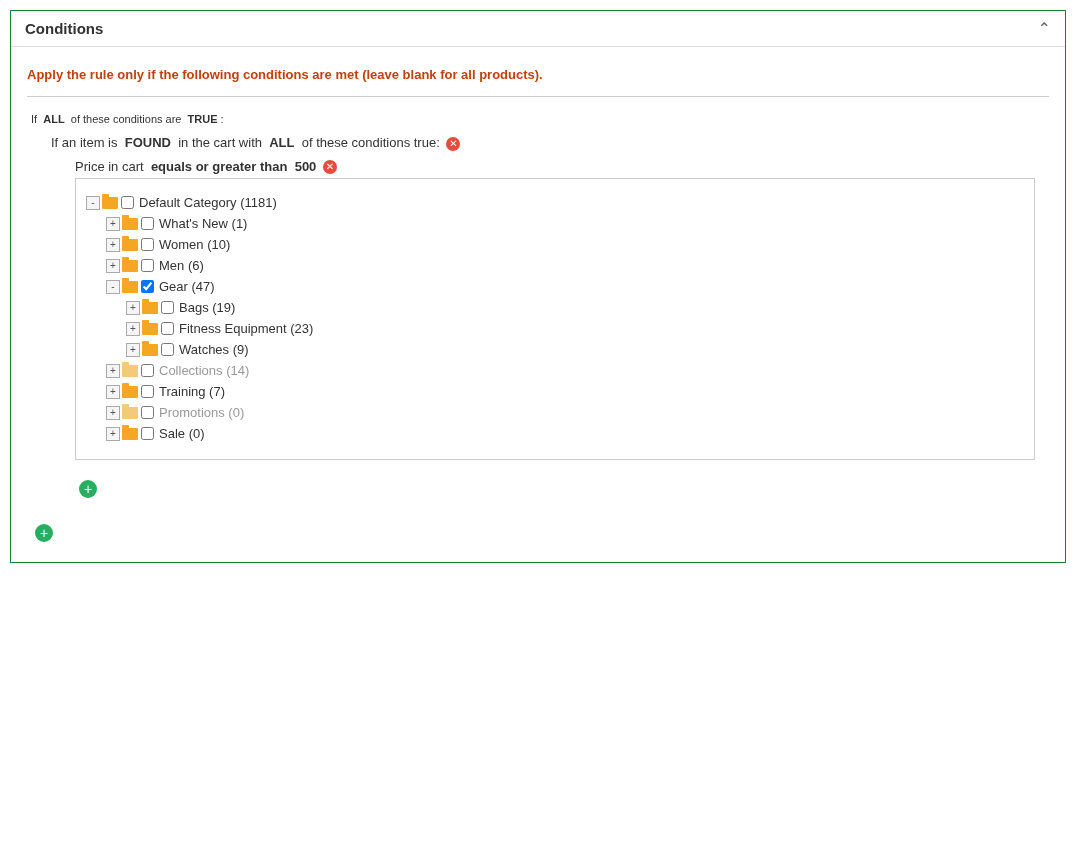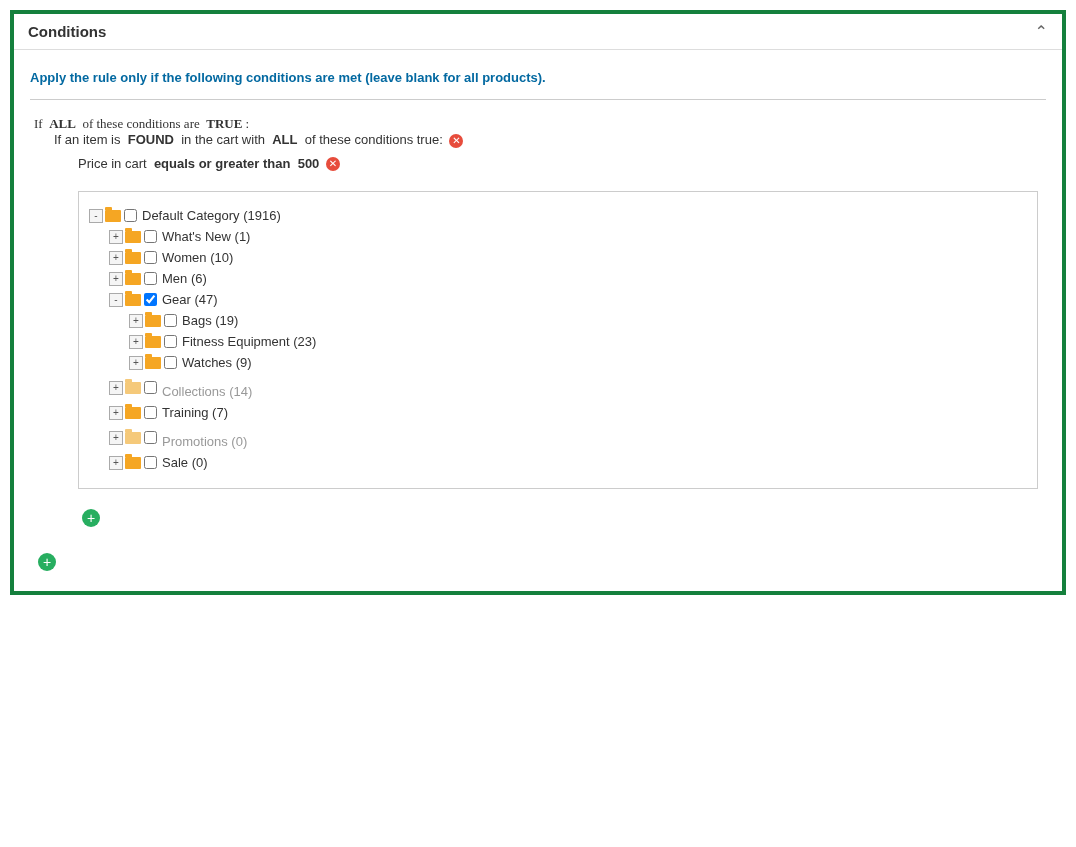--- a/index.html
+++ b/index.html
@@ -3,21 +3,21 @@
   <meta charset="utf-8">
   <style>
     * { box-sizing: border-box; margin: 0; padding: 0; }
     body {
       font-family: Arial, sans-serif;
       font-size: 13px;
       color: #333;
       background: #fff;
     }
     .panel {
-      border: 4px solid #15803d;
+      border: 1px solid #15803d;
       margin: 10px;
     }
     .panel-header {
       display: flex;
       justify-content: space-between;
       align-items: center;
       padding: 8px 14px;
       border-bottom: 1px solid #ddd;
       background: #fff;
     }
@@ -32,32 +32,32 @@
       cursor: pointer;
       color: #666;
       font-size: 16px;
     }
     .panel-body {
       padding: 20px 16px;
     }
     .apply-rule-text {
       font-size: 13px;
       font-weight: bold;
-      color: #0369a1;
+      color: #c2410c;
       margin-bottom: 16px;
       padding-bottom: 14px;
       border-bottom: 1px solid #ccc;
     }
     .conditions-section {
       padding: 0 4px;
     }
     .conditions-label {
-      font-size: 13px;
+      font-size: 11px;
       color: #333;
-      font-family: Liberation Serif, serif;
+      margin-bottom: 10px;
     }
     .conditions-label strong {
       font-weight: bold;
     }
     .condition-found-row {
       margin-left: 20px;
       margin-bottom: 8px;
       font-size: 13px;
     }
     .condition-found-row strong {
@@ -72,21 +72,21 @@
       color: white;
       text-align: center;
       line-height: 14px;
       font-size: 10px;
       cursor: pointer;
       margin-left: 3px;
       vertical-align: middle;
     }
     .condition-price-row {
       margin-left: 44px;
-      margin-bottom: 20px;
+      margin-bottom: 4px;
       font-size: 13px;
     }
     .condition-price-row strong {
       font-weight: bold;
     }
     .condition-category-row {
       margin-left: 44px;
       margin-bottom: 8px;
       font-size: 13px;
       display: flex;
@@ -207,21 +207,20 @@
     }
     .tree-label {
       font-size: 13px;
       color: #333;
       margin-left: 3px;
     }
     .tree-label-gray {
       font-size: 13px;
       color: #999;
       margin-left: 3px;
-      margin-top: 8px;
     }
     .add-condition-btn {
       display: inline-block;
       width: 18px;
       height: 18px;
       background: #27ae60;
       border-radius: 50%;
       color: white;
       text-align: center;
       line-height: 18px;
@@ -272,21 +271,21 @@
         <span class="remove-btn">✕</span>
       </div>
 
 
       <div class="tree-container" id="tree-container">
 
       <div class="tree-row" style="margin-left: 0px; margin-bottom: 2px;">
             <span class="tree-toggle">-</span>
             <span class="folder-icon"></span>
             <input type="checkbox" class="tree-checkbox" style="">
-            <span class="tree-label">Default Category (1916)</span>
+            <span class="tree-label">Default Category (1181)</span>
           </div>
           <div class="tree-row" style="margin-left: 20px; margin-bottom: 2px;">
             <span class="tree-toggle">+</span>
             <span class="folder-icon"></span>
             <input type="checkbox" class="tree-checkbox" style="">
             <span class="tree-label">What's New (1)</span>
           </div>
           <div class="tree-row" style="margin-left: 20px; margin-bottom: 2px;">
             <span class="tree-toggle">+</span>
             <span class="folder-icon"></span>

